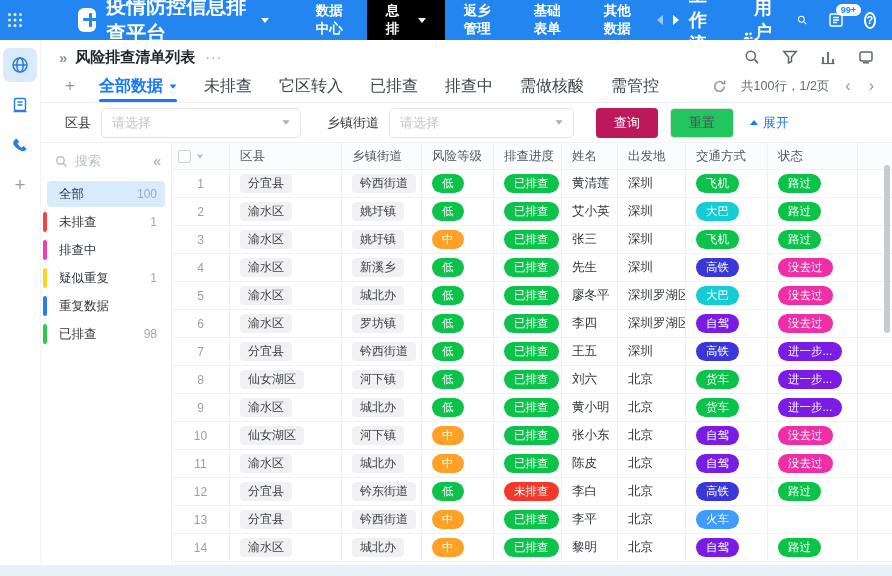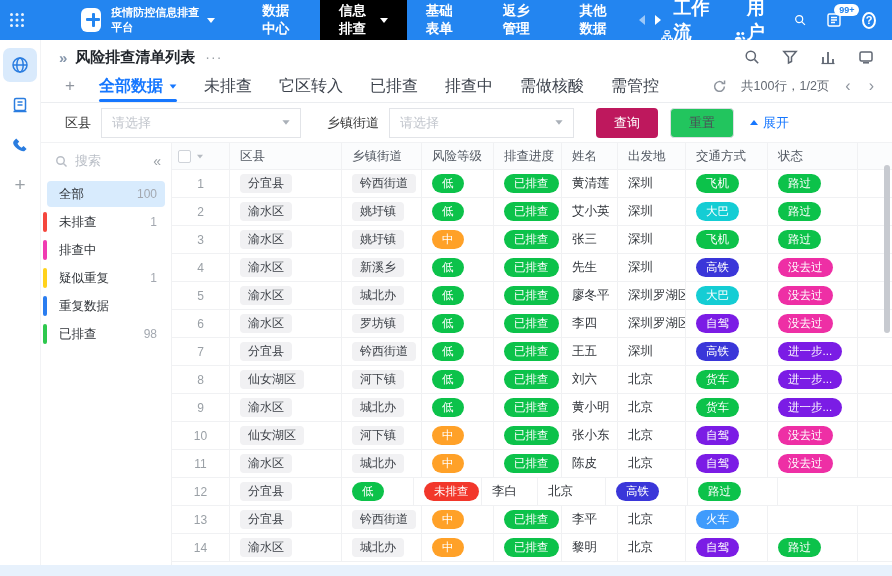--- a/index.html
+++ b/index.html
@@ -8,21 +8,21 @@
   .screen { width:892px; height:576px; position:relative; background:#fff; }
 
   
   .topnav { height:40px; background:#2385f0; display:flex; align-items:stretch; color:#fff; }
   .nav-left { display:flex; align-items:stretch; }
   .grid-btn { width:40px; display:flex; align-items:center; justify-content:center; cursor:pointer; }
   .logo { width:24px; height:24px; background:#fff; border-radius:6px; position:relative; align-self:center; margin-left:48px; }
   .logo::before, .logo::after { content:""; position:absolute; background:#2385f0; border-radius:1px; }
   .logo::before { left:11px; top:5px; width:3px; height:14px; }
   .logo::after { left:5px; top:10px; width:14px; height:3px; }
-  .nav-title { display:flex; align-items:center; gap:7px; font-size:11px; font-weight:bold; padding:0 14px 0 10px; cursor:pointer; }
+  .nav-title { display:flex; align-items:center; gap:7px; font-size:20px; font-weight:bold; padding:0 14px 0 10px; cursor:pointer; }
   .caret { width:0; height:0; border-left:4px solid transparent; border-right:4px solid transparent;
     border-top:5px solid; border-top-color:currentColor; display:inline-block; }
   .nav-menu { display:flex; align-items:stretch; margin-left:14px; }
   .nav-item { display:flex; align-items:center; gap:6px; padding:0 19px; font-size:13.5px; font-weight:bold; cursor:pointer; }
   .nav-item.active { background:#000000; }
   .nav-arrows { display:flex; align-items:center; gap:10px; padding-left:2px; }
   .tri-left { width:0;height:0;border-top:5px solid transparent;border-bottom:5px solid transparent;border-right:6px solid rgba(255,255,255,.55); }
   .tri-right { width:0;height:0;border-top:5px solid transparent;border-bottom:5px solid transparent;border-left:6px solid #fff; }
   .nav-right { margin-left:auto; display:flex; align-items:center; gap:20px; padding-right:16px; }
   .nav-right .nav-tool { display:flex; align-items:flex-end; font-size:18px; font-weight:bold; cursor:pointer; }
@@ -60,21 +60,21 @@
   .tab.active::after { content:""; position:absolute; left:0; right:0; bottom:0; height:3px; background:#1677ff; border-radius:2px; }
   .tab .caret { border-top-color:#1677ff; transform:scale(.85); }
   .tabs-right { margin-left:auto; display:flex; align-items:center; gap:14px; color:#646a73; }
   .row-summary { font-size:12.5px; color:#646a73; white-space:nowrap; }
   .pager { font-size:16px; color:#8f959e; cursor:pointer; line-height:1; padding:0 2px; }
   .refresh-btn { cursor:pointer; display:flex; }
 
   
   .filter-row { height:40px; display:flex; align-items:center; padding:0 24px; border-bottom:1px solid #f1f2f4; }
   .f-label { font-size:13px; color:#333; margin-right:10px; white-space:nowrap; }
-  .f-select { width:200px; height:30px; border:1px solid #e2e4e8; border-radius:0; display:flex; align-items:center;
+  .f-select { width:200px; height:30px; border:1px solid #e2e4e8; border-radius:5px; display:flex; align-items:center;
     justify-content:space-between; padding:0 10px; margin-right:26px; cursor:pointer; }
   .f-select.narrow { width:185px; margin-right:22px; }
   .placeholder { color:#c1c5cc; font-size:13px; }
   .f-select .caret { border-top-color:#aab0b8; transform:scale(.9); }
   .btn { height:30px; border-radius:4px; font-size:13px; display:flex; align-items:center; justify-content:center;
     cursor:pointer; padding:0 18px; white-space:nowrap; }
   .btn-primary { background:#be185d; color:#fff; margin-right:12px; }
   .btn-plain { background:#22c55e; color:#4a4f57; border:1px solid #dcdfe3; margin-right:16px; }
   .expand-link { display:flex; align-items:center; gap:5px; color:#1677ff; font-size:13px; cursor:pointer; }
   .expand-link .caret { border-top:none; border-bottom:5px solid #1677ff; border-left:4px solid transparent; border-right:4px solid transparent; }
@@ -147,24 +147,24 @@
       </div>
       <nav class="nav-menu" id="nav-menu">
           <div class="nav-item">
             <span>数据中心</span>
           </div>
           <div class="nav-item active">
             <span>信息排查</span>
             <span class="caret"></span>
           </div>
           <div class="nav-item">
-            <span>基础表单</span>
+            <span>返乡管理</span>
           </div>
           <div class="nav-item">
-            <span>返乡管理</span>
+            <span>基础表单</span>
           </div>
           <div class="nav-item">
             <span>其他数据</span>
           </div>
         </nav>
       <div class="nav-arrows">
         <span class="tri-left"></span>
         <span class="tri-right"></span>
       </div>
     </div>
@@ -654,20 +654,23 @@
                 <div class="tcell c-status">
                   <span class="pill" style="background: rgb(238, 47, 165);">没去过</span>
                 </div>
                 <div class="tcell c-extra"></div>
               </div>
               <div class="trow">
                 <div class="tcell c-num">12</div>
                 <div class="tcell c-district">
                   <span class="cell-tag">分宜县</span>
                 </div>
+                <div class="tcell c-street">
+                  <span class="cell-tag">钤东街道</span>
+                </div>
                 <div class="tcell c-risk">
                   <span class="pill" style="background: rgb(12, 194, 74);">低</span>
                 </div>
                 <div class="tcell c-prog">
                   <span class="pill" style="background: rgb(242, 55, 43);">未排查</span>
                 </div>
                 <div class="tcell c-name">李白</div>
                 <div class="tcell c-origin">北京</div>
                 <div class="tcell c-trans">
                   <span class="pill" style="background: rgb(58, 54, 217);">高铁</span>

